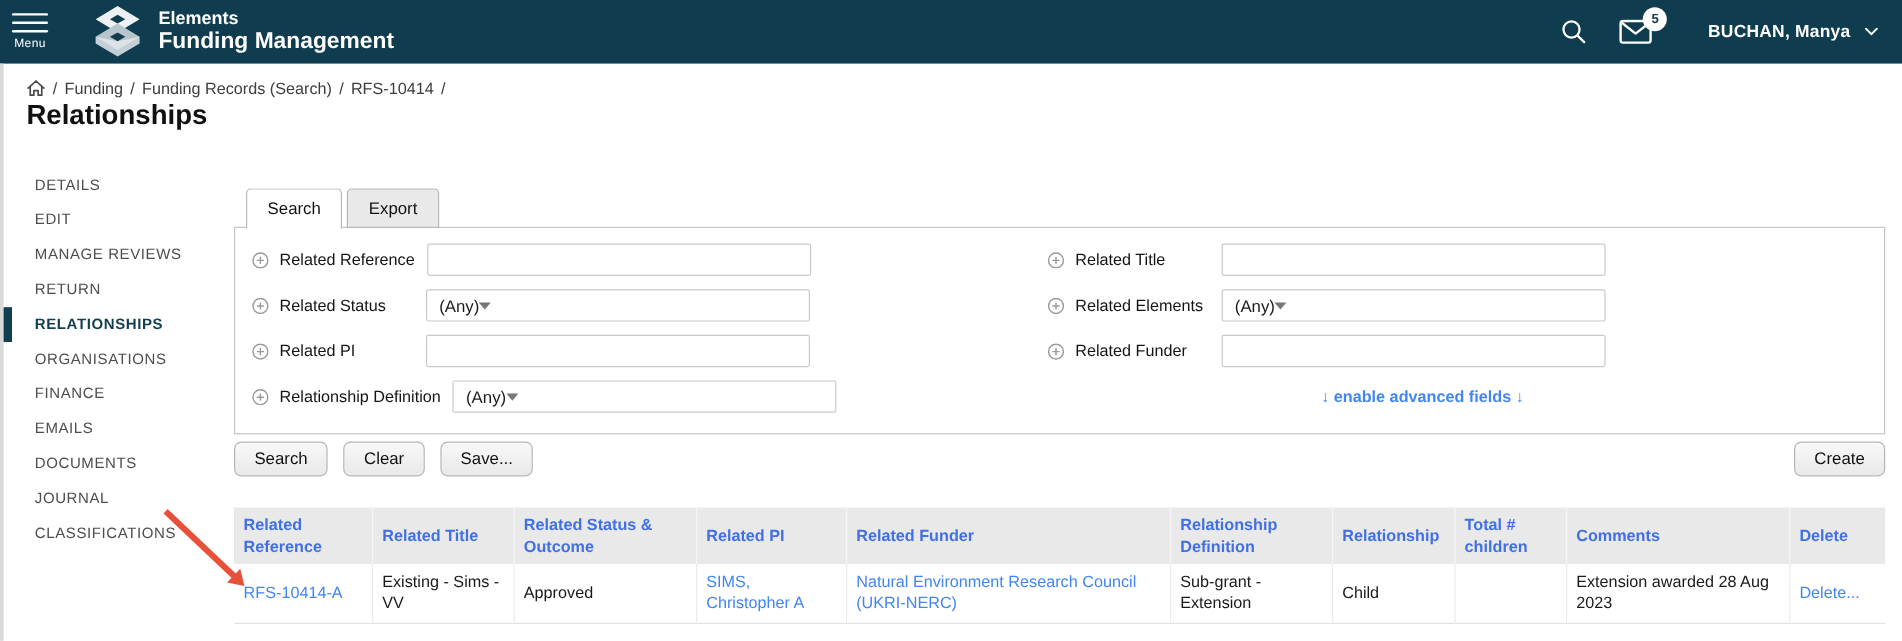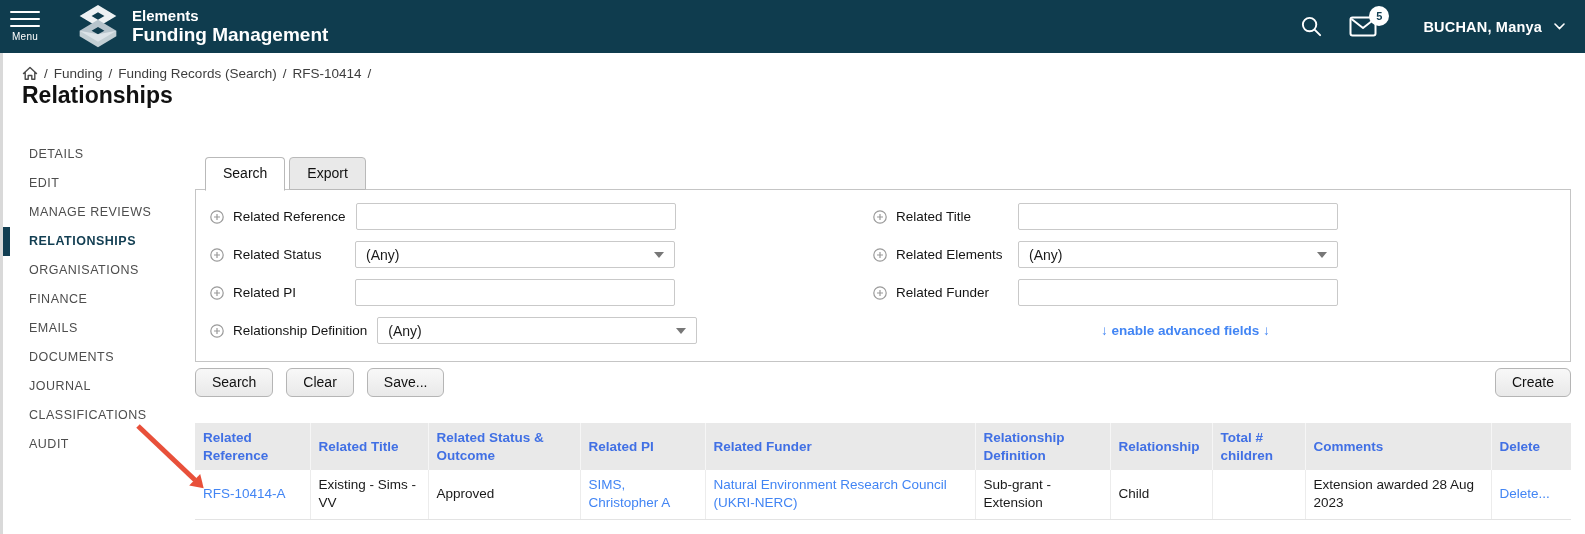--- a/index.html
+++ b/index.html
@@ -62,21 +62,21 @@
   .f-row { position:absolute; display:flex; align-items:center; height:27px; }
   .f-label { display:flex; align-items:center; gap:9px; min-width:145px; padding-right:10px; }
   .f-label span { font-size:13.5px; color:#141414; white-space:nowrap; }
   .circle-plus { flex:0 0 auto; display:flex; cursor:pointer; }
   .txt-input {
     width:320px; height:27px; border:1px solid #c9c9c9; border-radius:2px; background:#fff;
     font-size:14px; padding:0 8px; font-family:inherit; color:#1a1a1a;
   }
   .sel {
     width:320px; height:27px; border:1px solid #c9c9c9; border-radius:2px; background:#fff;
-    display:flex; align-items:center; justify-content:space-between; padding:0 10px; cursor:pointer;
+    display:flex; align-items:center; padding:0 10px; cursor:pointer;
   }
   .sel .sel-value { font-size:14px; color:#1a1a1a; }
   .sel .caret { width:0; height:0; border-left:5px solid transparent; border-right:5px solid transparent;
                 border-top:6px solid #777; }
   .advanced-link {
     position:absolute; left:905px; top:133px; font-size:13.5px; font-weight:700;
     color:#4285f4; cursor:pointer; white-space:nowrap;
   }
   
   .actions { position:absolute; top:368px; left:195px; width:1376px; display:flex; gap:13px; }
@@ -161,28 +161,28 @@
   <span class="crumb">RFS-10414</span>
   <span class="crumb-sep">/</span>
 </nav>
 <h1 class="page-title">Relationships</h1>
 <div class="edge-strip"></div>
 
 <aside class="sidebar">
   <div class="side-item">DETAILS</div>
   <div class="side-item">EDIT</div>
   <div class="side-item">MANAGE REVIEWS</div>
+  <div class="side-item">RETURN</div>
   <div class="side-item active">RELATIONSHIPS</div>
   <div class="side-item">ORGANISATIONS</div>
   <div class="side-item">FINANCE</div>
   <div class="side-item">EMAILS</div>
   <div class="side-item">DOCUMENTS</div>
   <div class="side-item">JOURNAL</div>
   <div class="side-item">CLASSIFICATIONS</div>
-  <div class="side-item">AUDIT</div>
 </aside>
 
 <div class="tabs">
   <div class="tab active">Search</div>
   <div class="tab">Export</div>
 </div>
 
 <section class="panel">
 
   <div class="f-row" style="left:14px; top:13px;">

